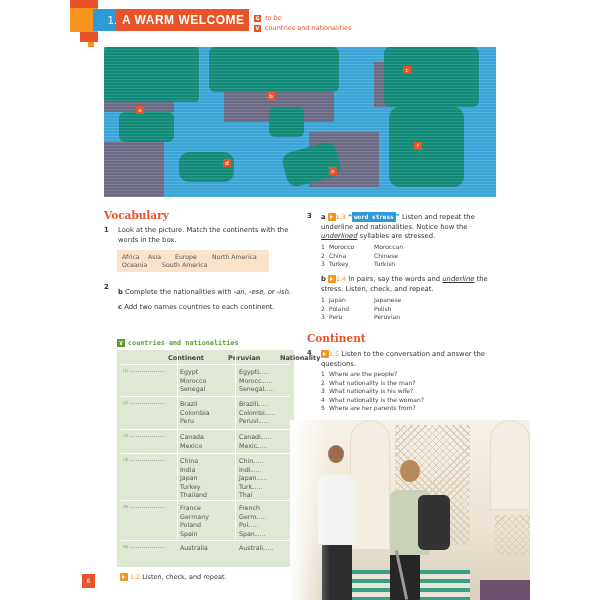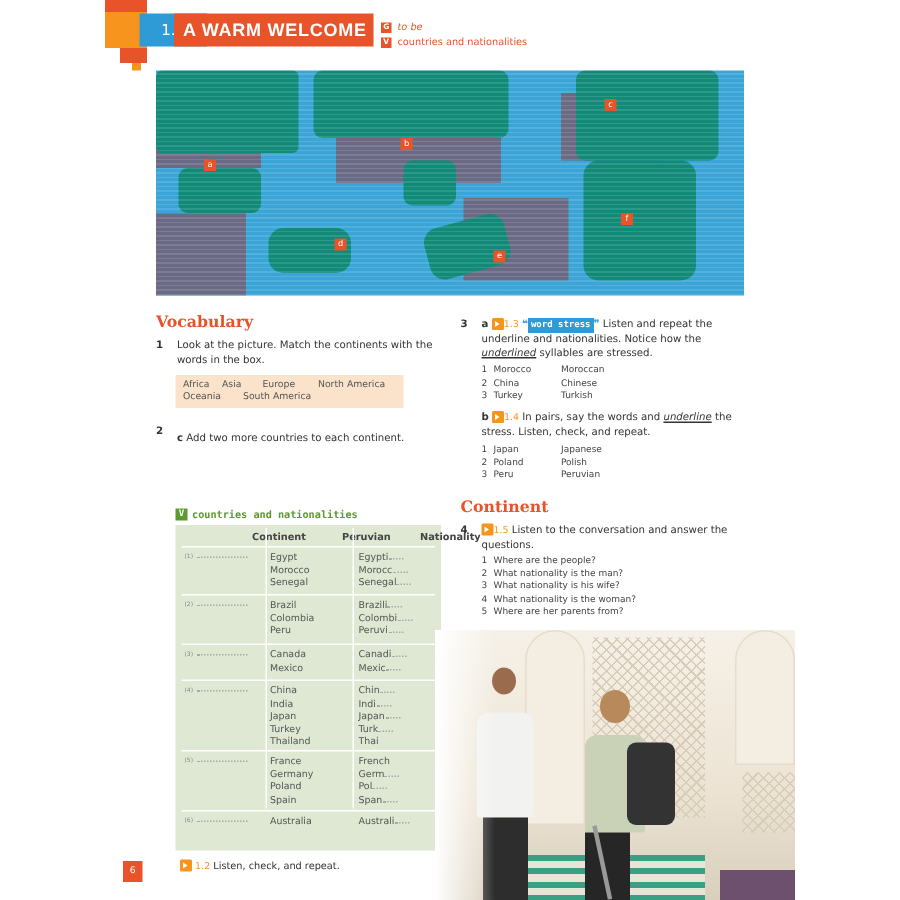--- a/index.html
+++ b/index.html
@@ -126,21 +126,22 @@
   </div>
   <div class="row">
     <span style="width:40px">Oceania</span>
     <span>South America</span>
   </div>
 </div>
 
 <div class="ex" style="left:104px;top:283px;width:192px;">
   <span class="num">2</span>
   <div class="body">
-    <div style="margin-top:5px"><span class="bold">c</span> <span>Add two more countries to each continent.</span></div>
+    <div style="margin-top:5px"><span class="bold">b</span> <span>Complete the nationalities with </span><i>-an, -ese, or -ish.</i></div>
+    <div style="margin-top:5px"><span class="bold">c</span> <span>Add two names countries to each continent.</span></div>
   </div>
 </div>
 
 <div class="vbox-title">
   <span class="vbox-icon">V</span>
   <span>countries and nationalities</span>
 </div>
 <div class="vtable">
   <div class="hdr" style="left:14px;">Continent</div>
   <div class="hdr" style="left:74px;">Peruvian</div>

